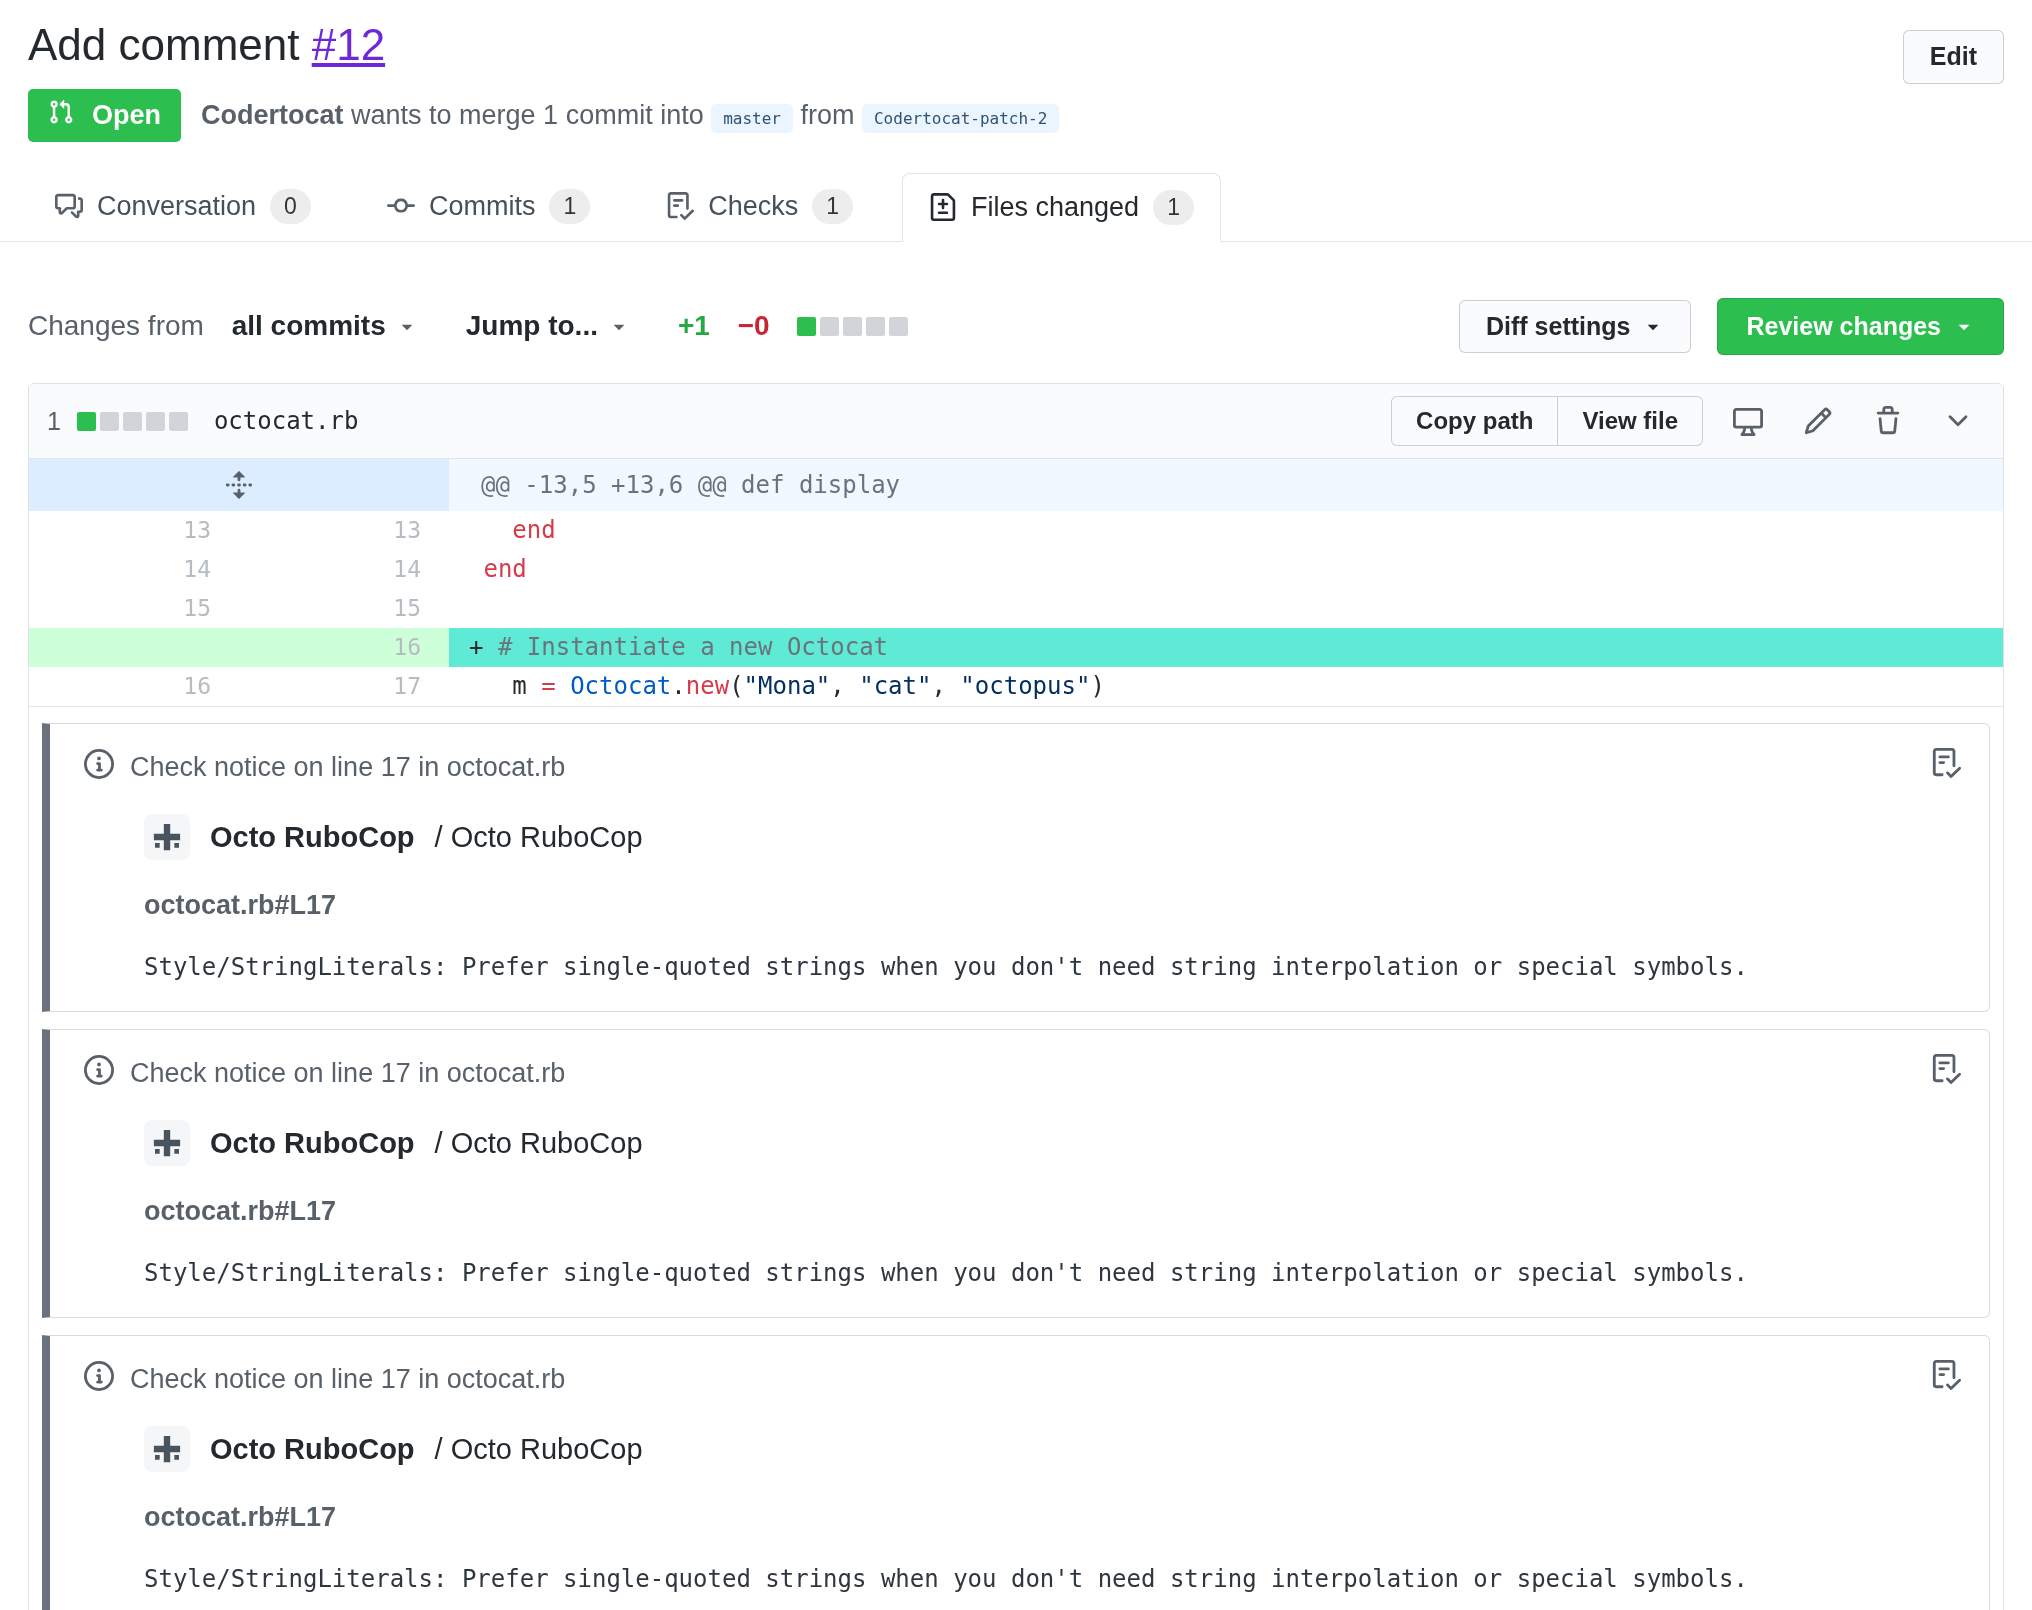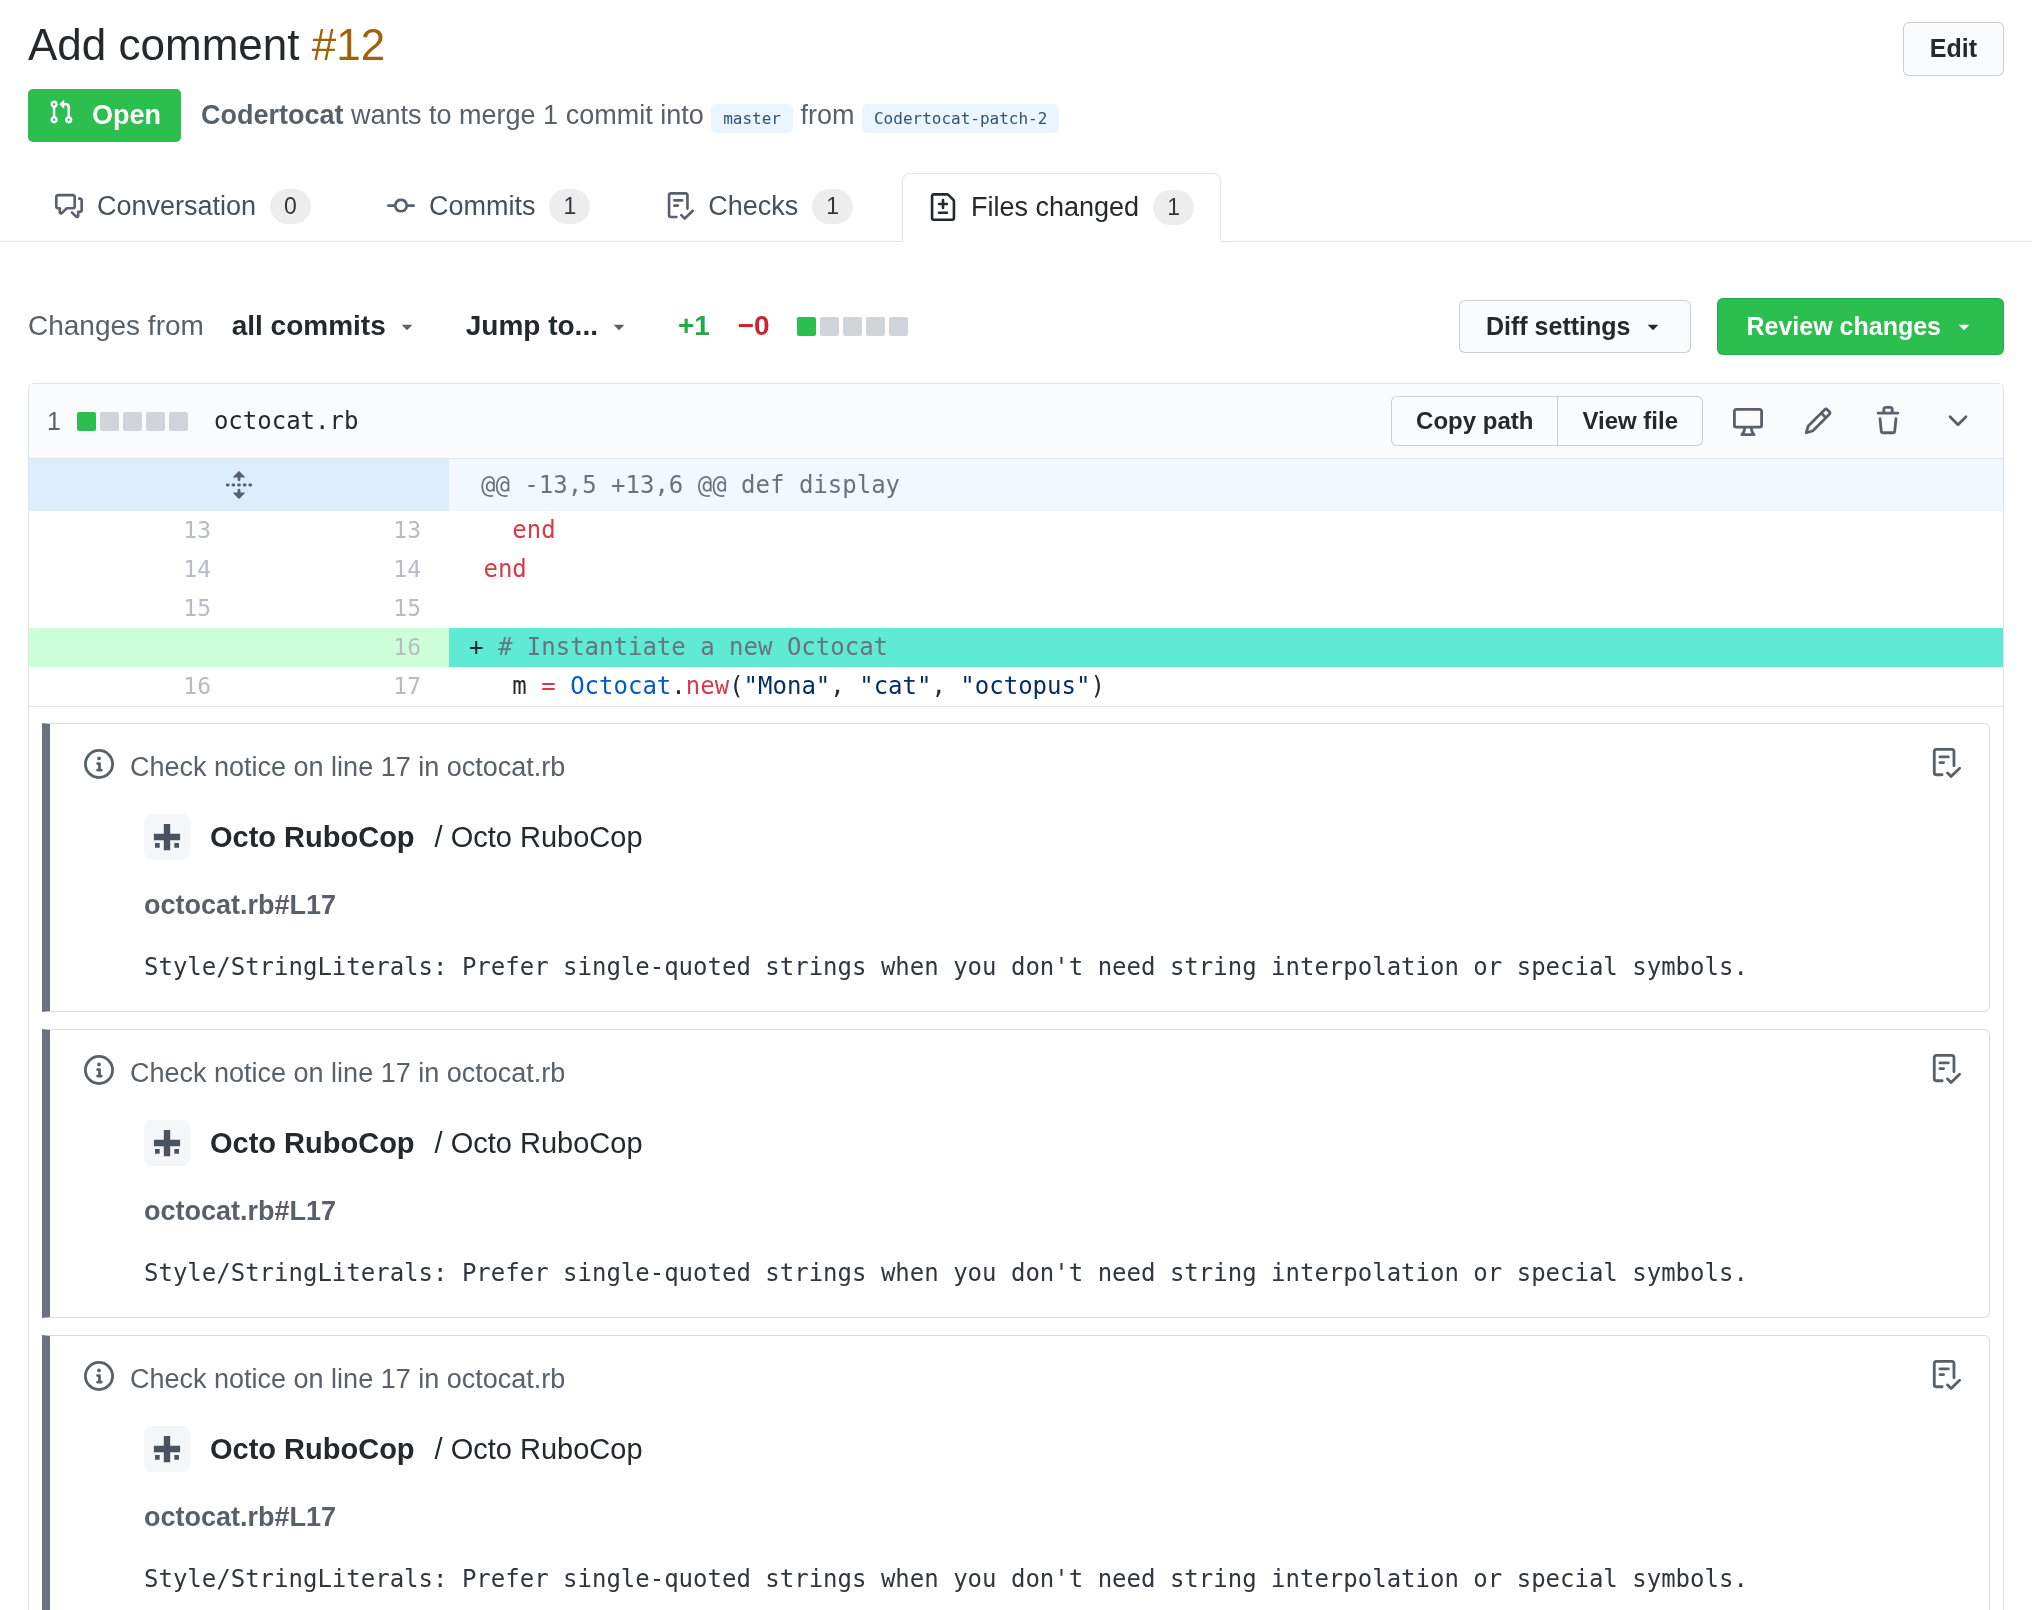--- a/index.html
+++ b/index.html
@@ -3,22 +3,22 @@
 <meta charset="utf-8">
 <style>
   * { box-sizing: border-box; }
   html,body { margin:0; padding:0; background:#fff; }
   body { font-family:"Liberation Sans", sans-serif; color:#24292e; width:2032px; }
   .page { width:2032px; padding:20px 28px 40px; }
 
   
   .h1-row { position:relative; }
   h1.pr-title { font-size:44px; font-weight:400; margin:0 0 18px; line-height:1.15; }
-  .pr-number { color:#a16207; }
-  .edit-btn { position:absolute; right:0; top:2px; }
+  .pr-number { color:#6d28d9;text-decoration:underline; }
+  .edit-btn { position:absolute; right:0; top:10px; }
   .btn { display:inline-flex; align-items:center; gap:12px; font-family:inherit; font-weight:700;
          font-size:25px; color:#24292e; background:#fafbfc; border:1px solid rgba(27,31,35,.2);
          border-radius:6px; padding:12px 26px; cursor:pointer; line-height:1.1; }
   .meta-row { display:flex; align-items:center; gap:20px; font-size:27px; color:#586069; margin-bottom:30px; }
   .state-badge { display:inline-flex; align-items:center; gap:18px; background:#2cbe4e; color:#fff;
                  font-weight:700; font-size:27px; padding:10px 20px; border-radius:5px; }
   .meta-text strong { color:#586069; }
   .branch { font-family:"DejaVu Sans Mono","Liberation Mono",monospace; font-size:16px; background:#eaf5ff;
             color:#2f5373; padding:5px 12px; border-radius:5px; }
 

